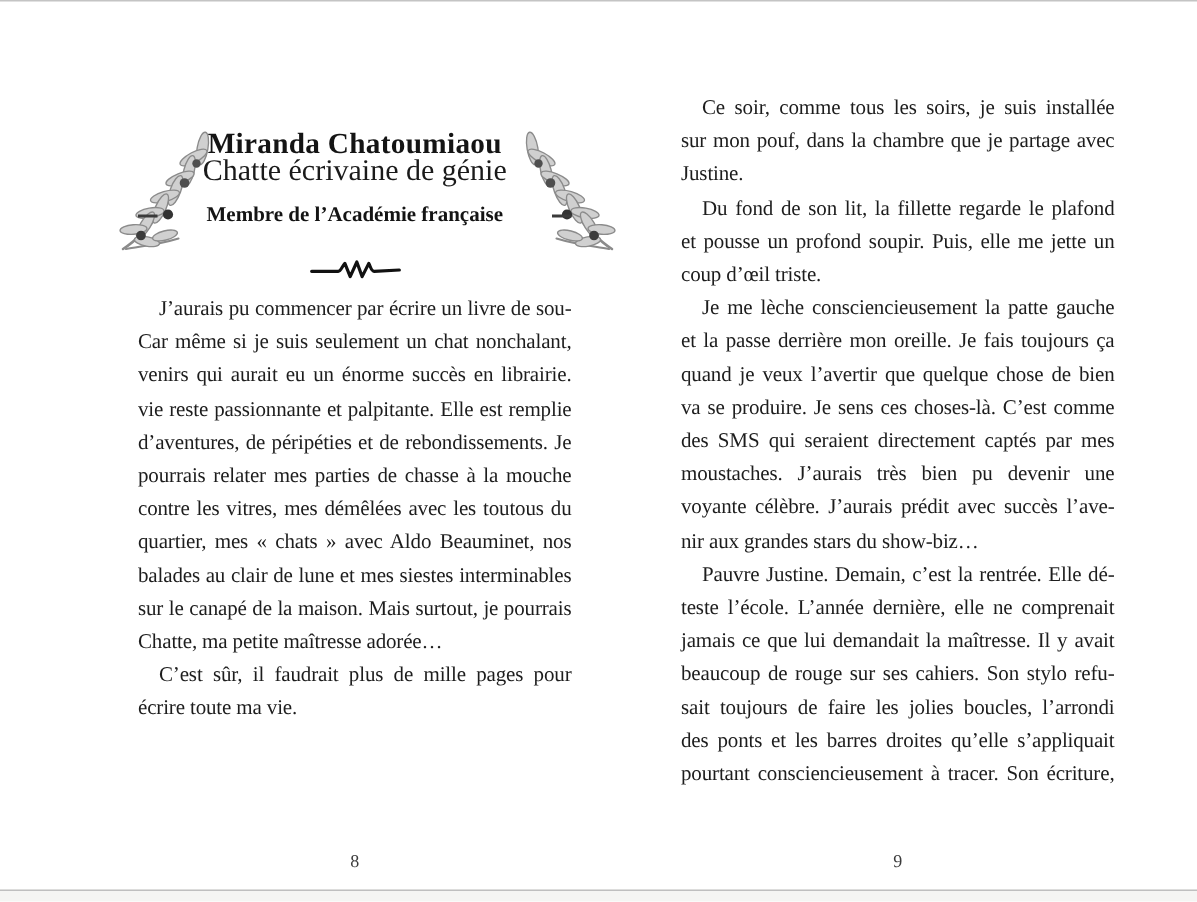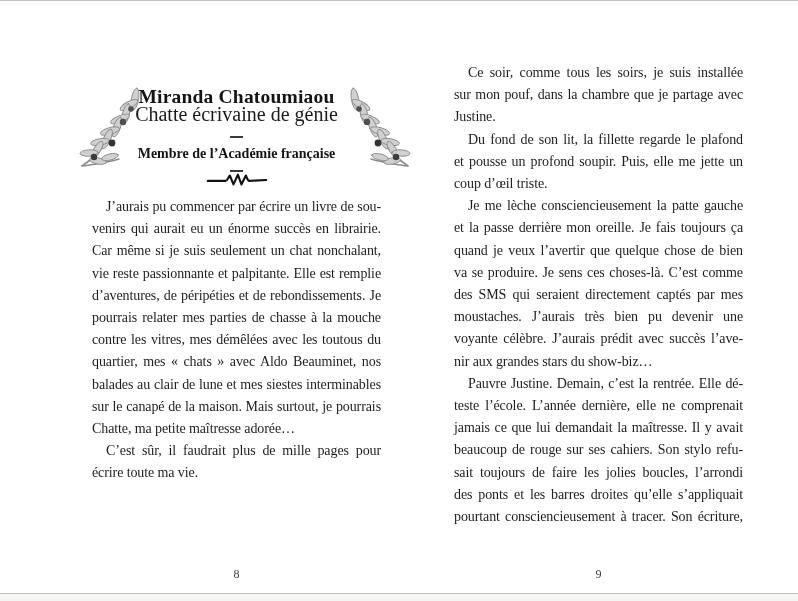--- a/index.html
+++ b/index.html
@@ -17,21 +17,21 @@
   .page{position:absolute;top:0;height:526px;}
   .page-left{left:72px;width:289px;margin-left:20px;}
   .page-right{left:454px;width:289px;}
 
   
   .h-title{position:absolute;top:73px;left:0;width:100%;text-align:center;
     font-size:19.5px;font-weight:bold;color:#141414;letter-spacing:.2px;}
   .h-sub{position:absolute;top:103px;left:0;width:100%;text-align:center;
     font-size:20px;color:#1a1a1a;}
   .aff-row{position:absolute;top:136px;left:0;width:100%;
-    display:flex;justify-content:space-between;align-items:center;gap:8px;flex-direction:column;}
+    display:flex;justify-content:space-between;align-items:center;gap:8px;}
   .affiliation{font-weight:bold;font-size:14px;color:#141414;}
   .dash{width:13px;height:2px;background:#3a3a3a;flex:0 0 auto;}
   .branch{position:absolute;width:84px;height:88px;top:84px;}
   .branch-l{left:-18px;}
   .branch-r{right:-35px;}
   .divider{position:absolute;top:170px;left:50%;transform:translateX(-50%);
     width:62px;height:20px;}
 
   
   .body{position:absolute;left:0;right:0;
@@ -92,22 +92,22 @@
       <span class="affiliation">Membre de l’Académie française</span>
       <span class="dash"></span>
     </div>
 
     <svg class="divider" viewBox="0 0 70 20" aria-hidden="true">
       <path d="M2 11 L22 11 C24 11 25 7 27 5 L31 15 L36 4 L40 15 L45 5 C46.5 8 47 11 49 11 L68 10" fill="none" stroke="#111111" stroke-width="2.4" stroke-linecap="round" stroke-linejoin="round"></path>
     </svg>
 
     <div class="body body-left">
         <div class="line first">J’aurais pu commencer par écrire un livre de sou-</div>
+        <div class="line">Car même si je suis seulement un chat nonchalant,</div>
         <div class="line">venirs qui aurait eu un énorme succès en librairie.</div>
-        <div class="line">Car même si je suis seulement un chat nonchalant,</div>
         <div class="line">vie reste passionnante et palpitante. Elle est remplie</div>
         <div class="line">d’aventures, de péripéties et de rebondissements. Je</div>
         <div class="line">pourrais relater mes parties de chasse à la mouche</div>
         <div class="line">contre les vitres, mes démêlées avec les toutous du</div>
         <div class="line">quartier, mes « chats » avec Aldo Beauminet, nos</div>
         <div class="line">balades au clair de lune et mes siestes interminables</div>
         <div class="line">sur le canapé de la maison. Mais surtout, je pourrais</div>
         <div class="line end">Chatte, ma petite maîtresse adorée…</div>
         <div class="line first">C’est sûr, il faudrait plus de mille pages pour</div>
         <div class="line end">écrire toute ma vie.</div>

